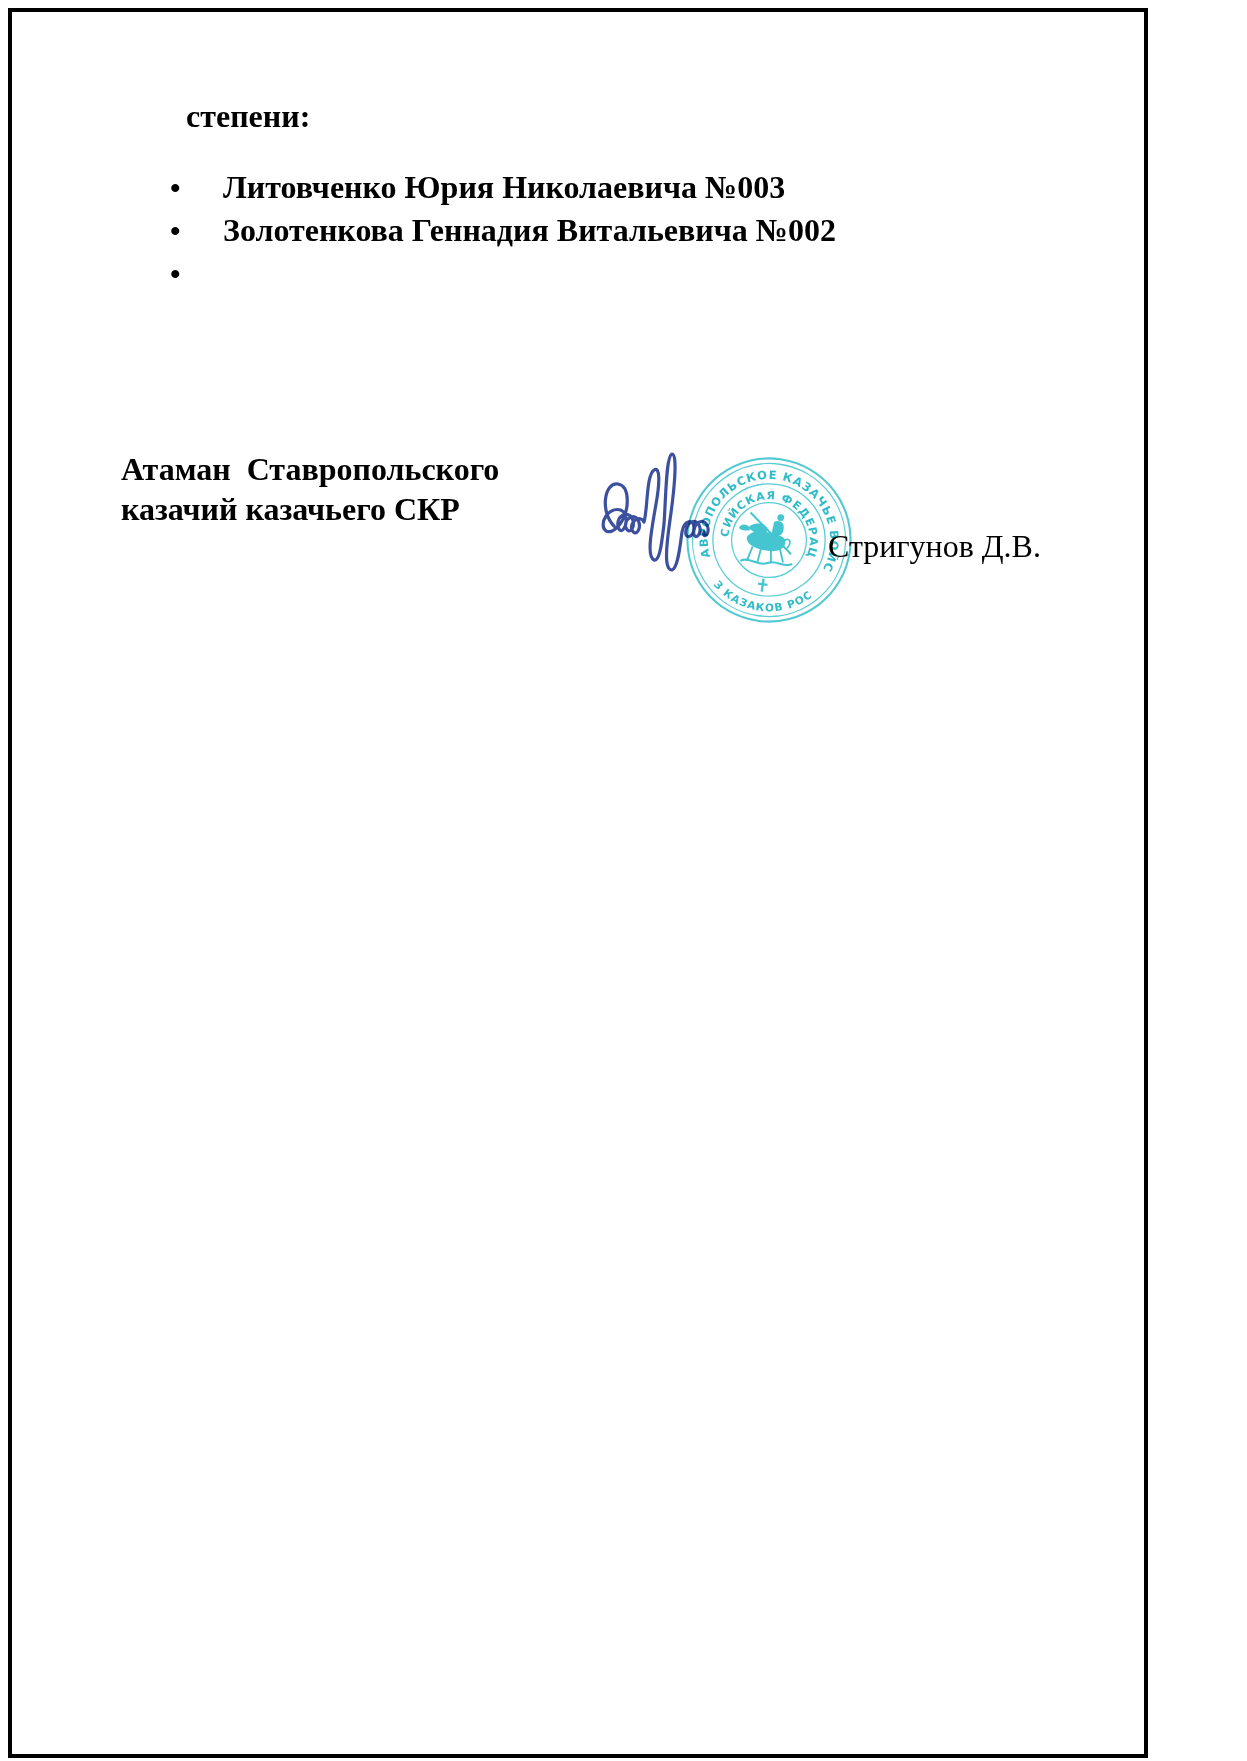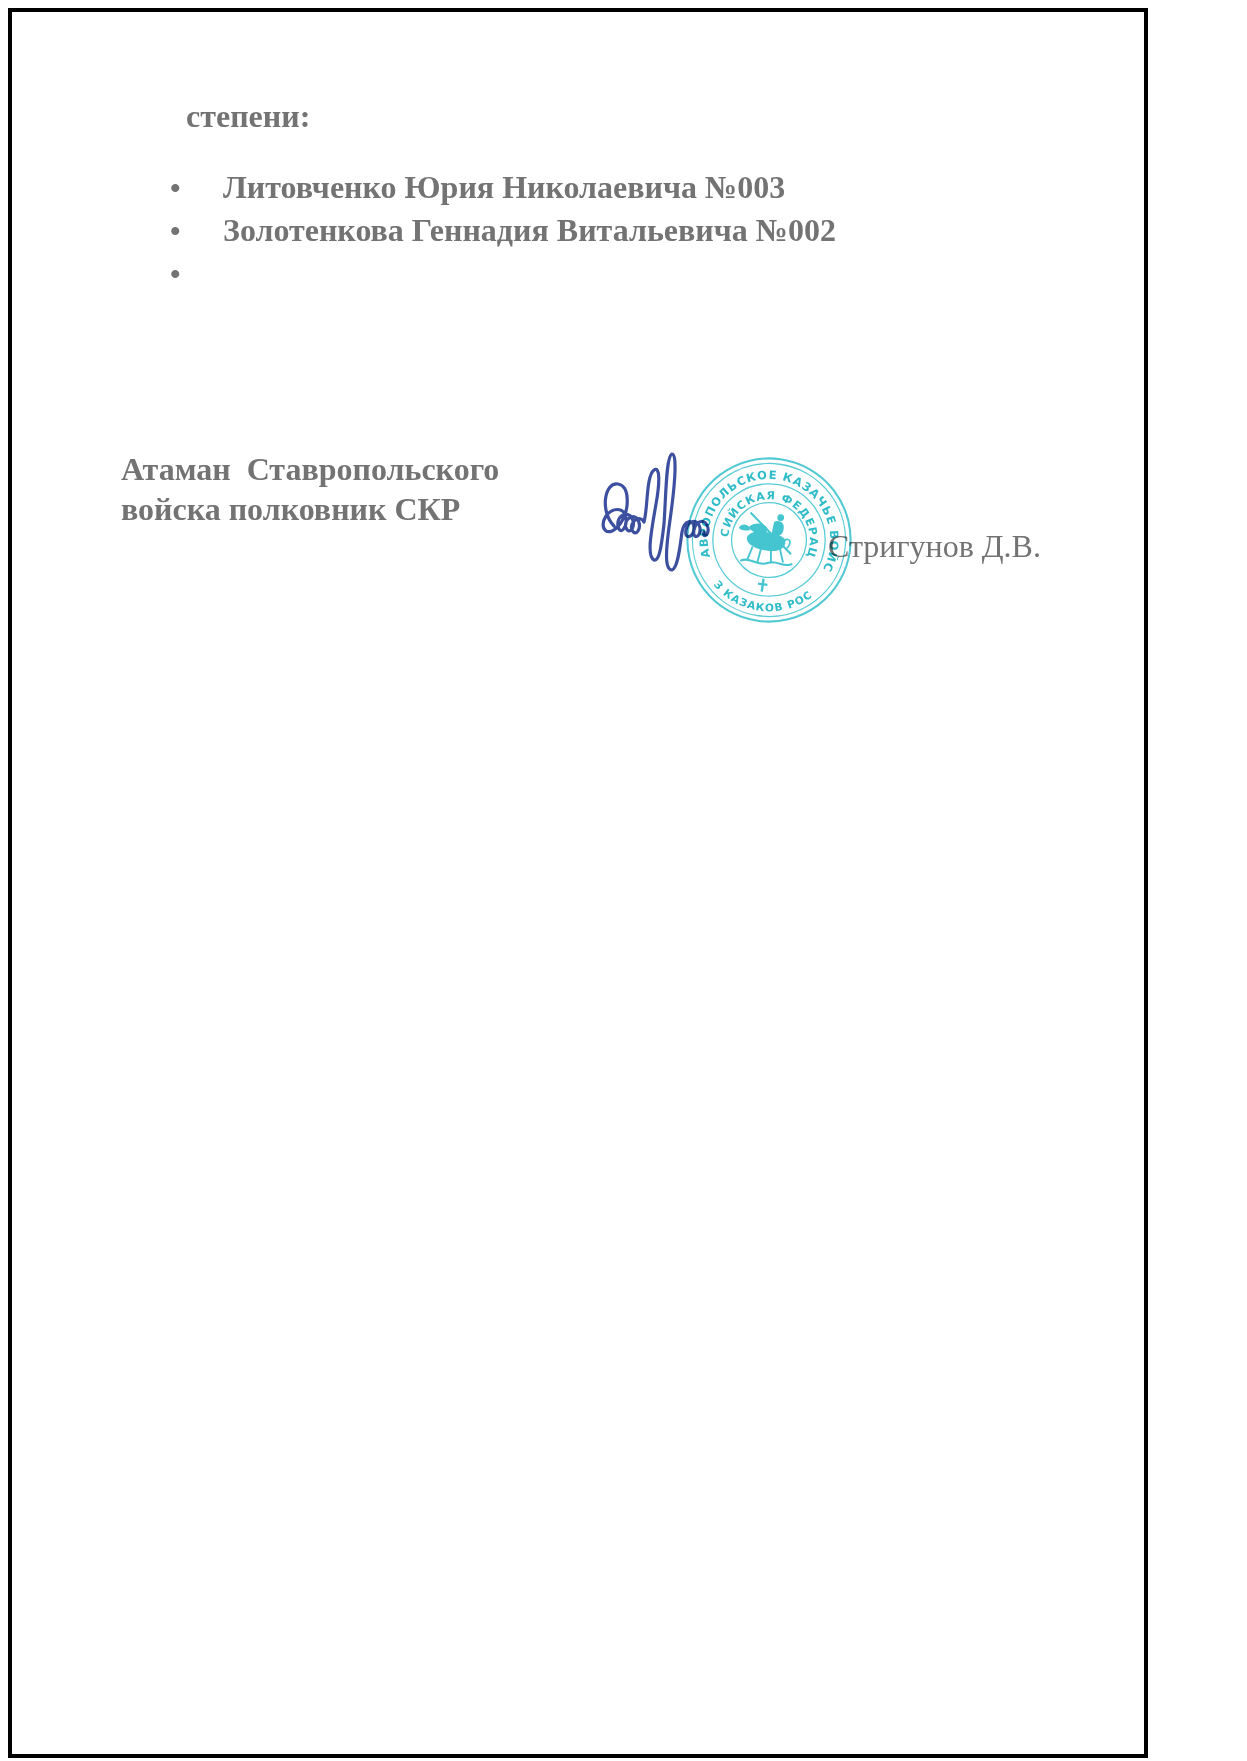--- a/index.html
+++ b/index.html
@@ -1,21 +1,21 @@
 <!DOCTYPE html>
 <html><head>
 <meta charset="utf-8">
 <style>
   html,body{margin:0;padding:0;background:#ffffff;}
   .page{
     position:relative;
     width:1151px;height:1761px;
     background:#ffffff;
     font-family:"Liberation Serif","DejaVu Serif",serif;
-    color:#737373;
+    color:#000000;
     overflow:hidden;
   }
   .border-frame{
     position:absolute;
     left:8px;top:8px;right:3px;bottom:3px;
     border:4px solid #000;
     pointer-events:none;
   }
   .heading{
     position:absolute;left:186px;top:98px;
@@ -87,21 +87,21 @@
       <span class="bullet">•</span>
       <span>Золотенкова Геннадия Витальевича №002</span>
     </li>
     <li>
       <span class="bullet">•</span>
     </li>
   </ul>
 
   <div class="sig-block">
     <div class="title-line">Атаман  Ставропольского</div>
-    <div class="title-line">войска полковник СКР</div>
+    <div class="title-line">казачий казачьего СКР</div>
   </div>
 
   <div class="signer-name">Стригунов Д.В.</div>
 
   <svg class="stamp-svg" viewBox="0 0 200 200" xmlns="http://www.w3.org/2000/svg">
     <defs>
       <path id="arcTopOuter" d="M 34.7 130.4 A 72 72 0 1 1 165.3 130.4"></path>
       <path id="arcBottomOuter" d="M 37.6 156.2 A 84 84 0 0 0 162.4 156.2"></path>
       <path id="arcInnerTop" d="M 52.7 108.3 A 48 48 0 1 1 147.3 108.3"></path>
     </defs>

